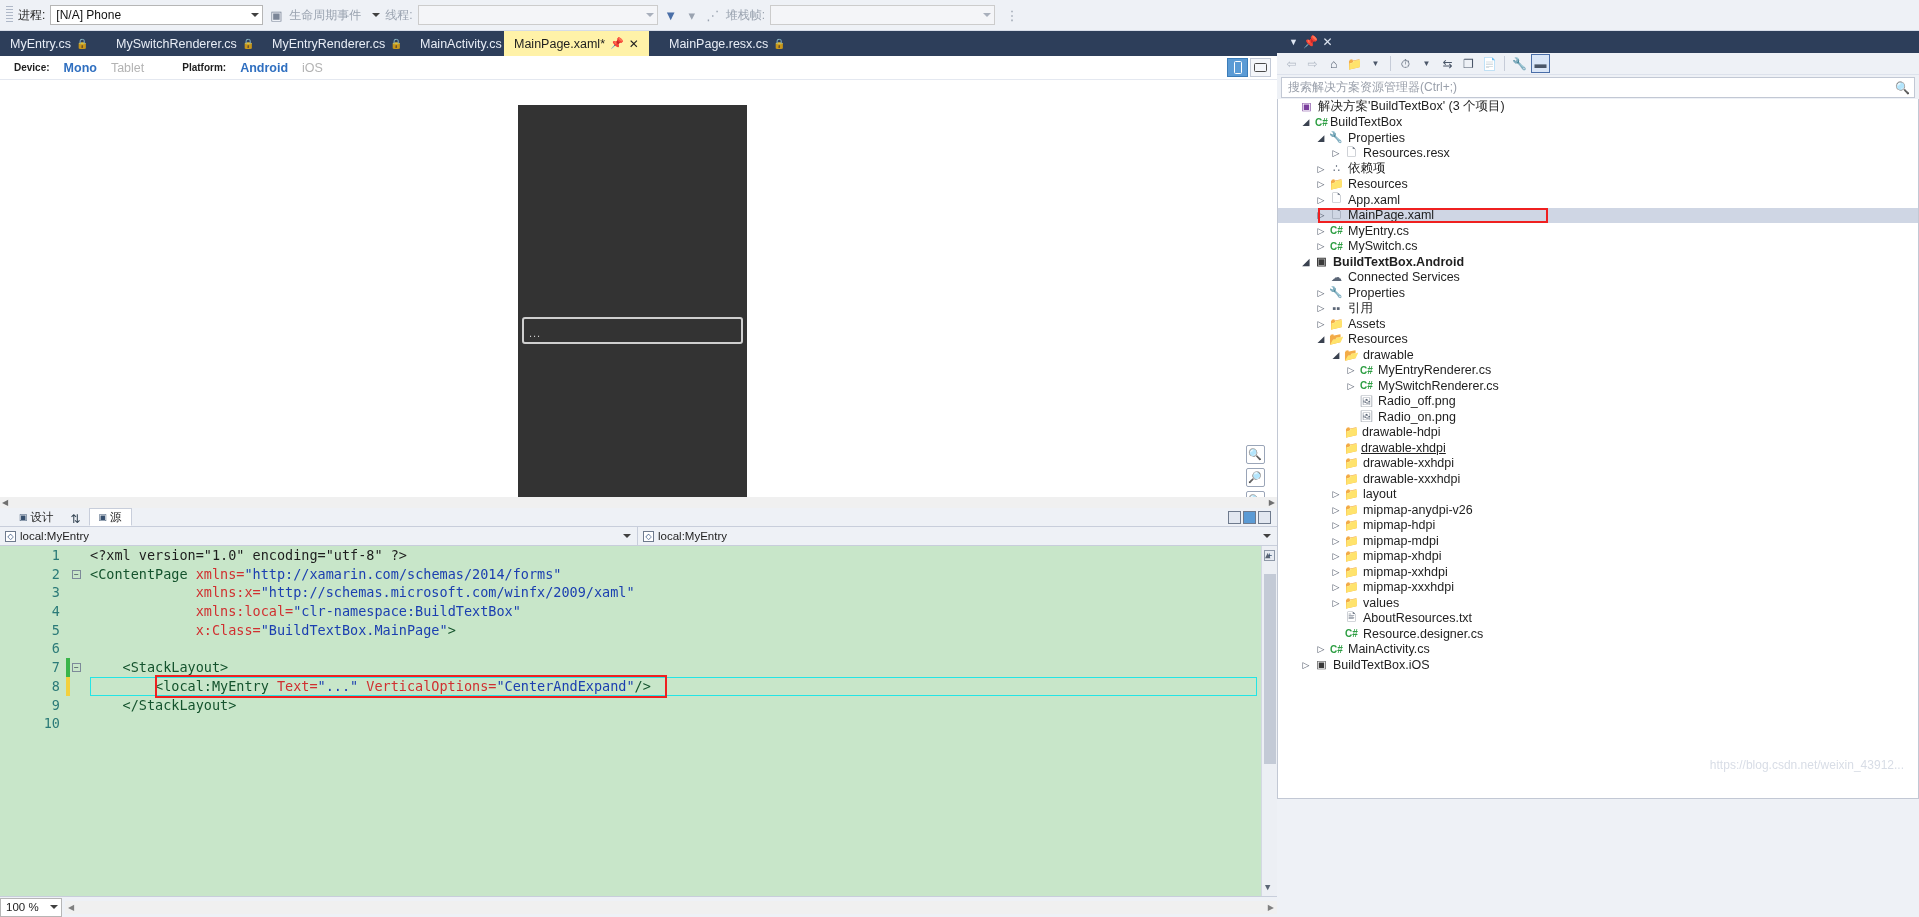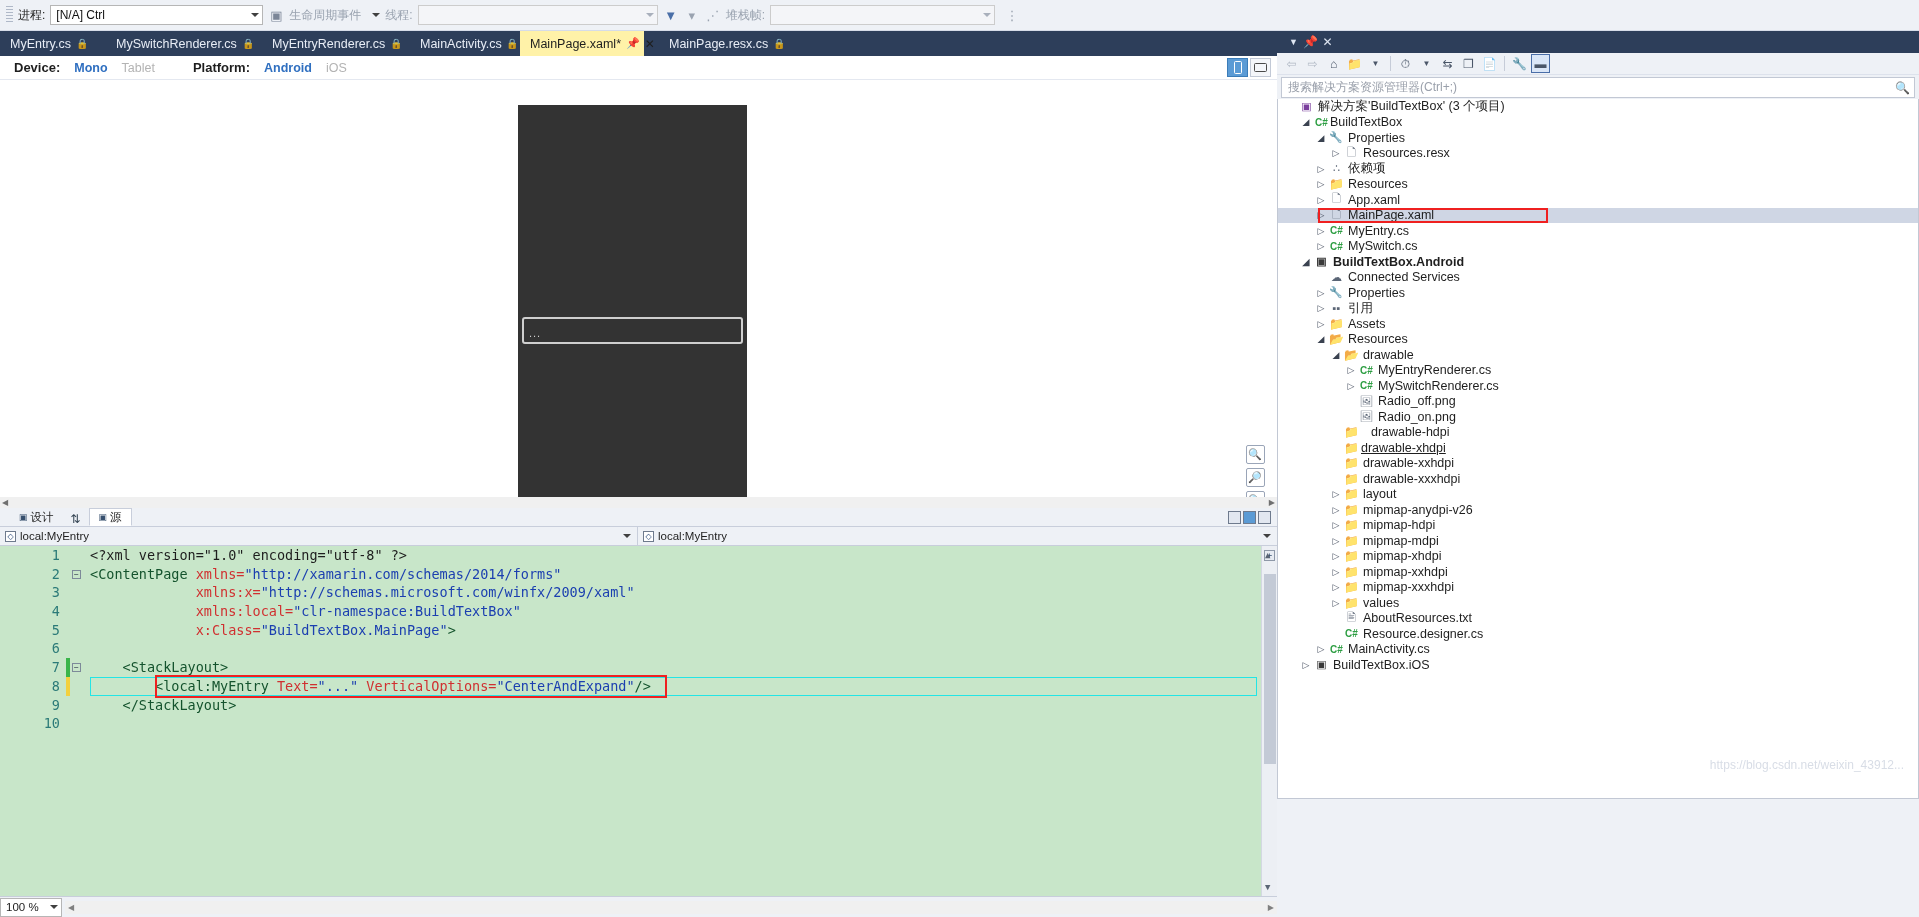--- a/index.html
+++ b/index.html
@@ -52,21 +52,21 @@
 
   
   .designer{
     position:absolute; left:0; top:56px; width:1277px; height:452px;
     background:#fff; border-bottom:1px solid #c8cedb;
   }
   .dev-bar{
     height:24px; border-bottom:1px solid #e4e8f0; display:flex; align-items:center;
     gap:14px; padding-left:14px; position:relative; background:#fff;
   }
-  .dev-bar b{ font-size:13px; color:#1e1e1e; }
+  .dev-bar b{ font-size:10px; color:#1e1e1e; }
   .dev-opt{ font-size:12.5px; color:#b3b3b3; }
   .dev-opt.sel{ color:#2f6fc0; font-weight:bold; }
   .dev-right{ position:absolute; right:6px; top:2px; display:flex; gap:2px; }
   .dv-btn{ width:21px;height:19px;border:1px solid #c2c9d6;background:#f4f6fa;
      display:flex;align-items:center;justify-content:center;}
   .dv-btn.on{ background:#5b9bd5;border-color:#3b7cb8;}
   .phone-g{ width:8px;height:13px;border:1.4px solid #fff;border-radius:1.5px;}
   .tablet-g{ width:13px;height:9px;border:1.4px solid #4a4a4a;border-radius:1.5px;}
 
   .canvas{ position:relative; width:100%; height:428px; background:#fff; overflow:hidden;}
@@ -224,21 +224,21 @@
 </style>
 </head>
 <body>
 
 <div class="app">
 
   <div class="debug-toolbar">
     <span class="grip"></span>
     <span class="tb-label">进程:</span>
     <div class="tb-combo" style="width:213px;">
-      <span class="cb-txt">[N/A] Ctrl</span>
+      <span class="cb-txt">[N/A] Phone</span>
       <span class="caret-dn"></span>
     </div>
     <span class="tb-ico">▣</span>
     <span class="tb-label tb-dis">生命周期事件</span>
     <span class="caret-dn"></span>
     <span class="tb-label tb-dis">线程:</span>
     <div class="tb-combo" style="width:240px;background:#f4f5f8;border-color:#ccc;">
       <span class="cb-txt"></span>
       <span class="caret-dn" style="border-top-color:#a9b0bc;"></span>
     </div>
@@ -264,21 +264,21 @@
           <span class="lock">🔒</span>
         </div>
         <div class="tab" style="left: 262px; width: 148px;">
           <span>MyEntryRenderer.cs</span>
           <span class="lock">🔒</span>
         </div>
         <div class="tab" style="left: 410px; width: 124px;">
           <span>MainActivity.cs</span>
           <span class="lock">🔒</span>
         </div>
-        <div class="tab active" style="left: 520px; width: 124px;">
+        <div class="tab active" style="left: 504px; width: 145px;">
           <span>MainPage.xaml*</span>
           <span class="pin">📌</span>
           <span class="x">✕</span>
         </div>
         <div class="tab" style="left: 659px; width: 136px;">
           <span>MainPage.resx.cs</span>
           <span class="lock">🔒</span>
         </div>
       </div>
     <div class="tabrow-right">
@@ -543,21 +543,21 @@
           <div class="trow">
             <span style="width: 66px; display: inline-block;"></span>
             <span class="tw"></span>
             <span class="ticon i-img">🖼</span>
             <span style="margin-left: 3px;">Radio_on.png</span>
           </div>
           <div class="trow">
             <span style="width: 51px; display: inline-block;"></span>
             <span class="tw"></span>
             <span class="ticon i-folder">📁</span>
-            <span style="margin-left: 11px;">drawable-hdpi</span>
+            <span style="margin-left: 2px;">drawable-hdpi</span>
           </div>
           <div class="trow">
             <span style="width: 51px; display: inline-block;"></span>
             <span class="tw"></span>
             <span class="ticon i-folder">📁</span>
             <span style="margin-left: 1px; text-decoration: underline;">drawable-xhdpi</span>
           </div>
           <div class="trow">
             <span style="width: 51px; display: inline-block;"></span>
             <span class="tw"></span>

